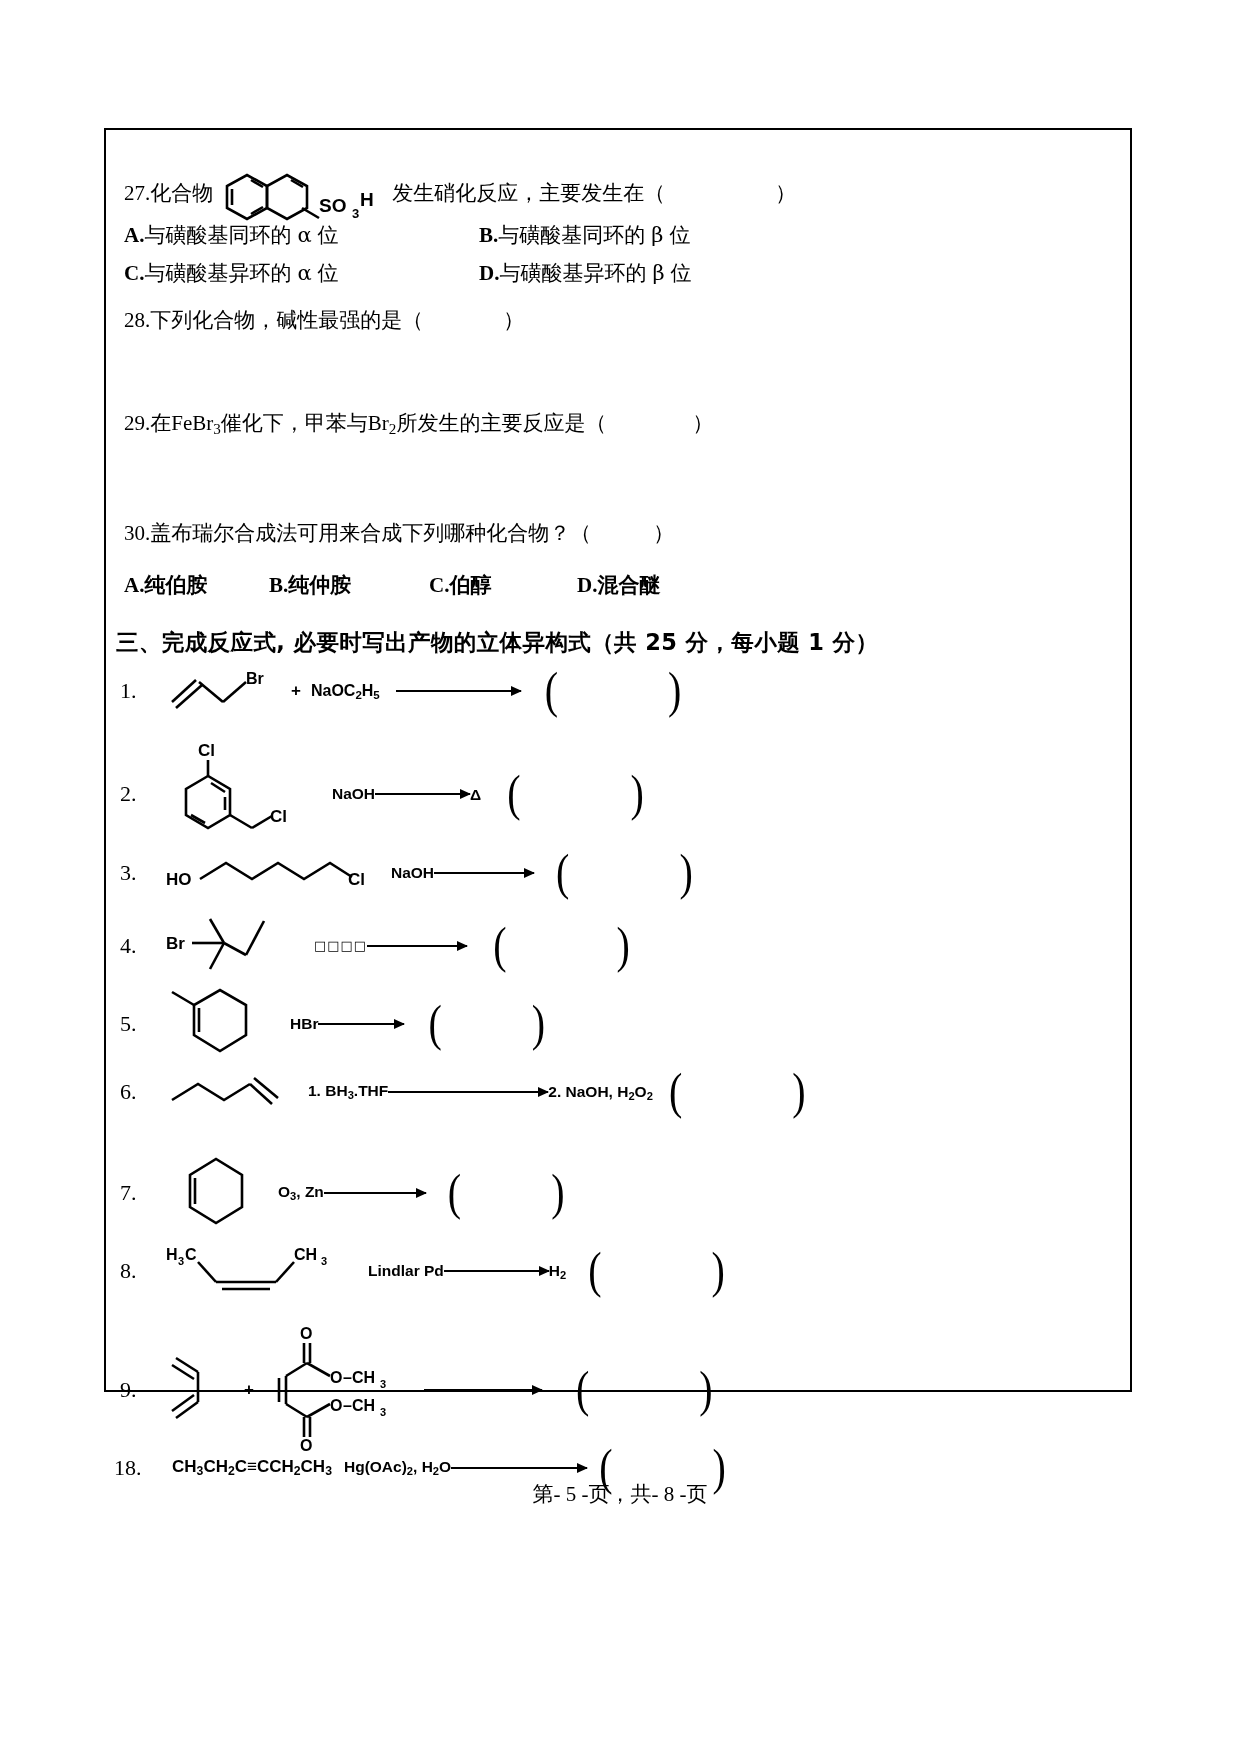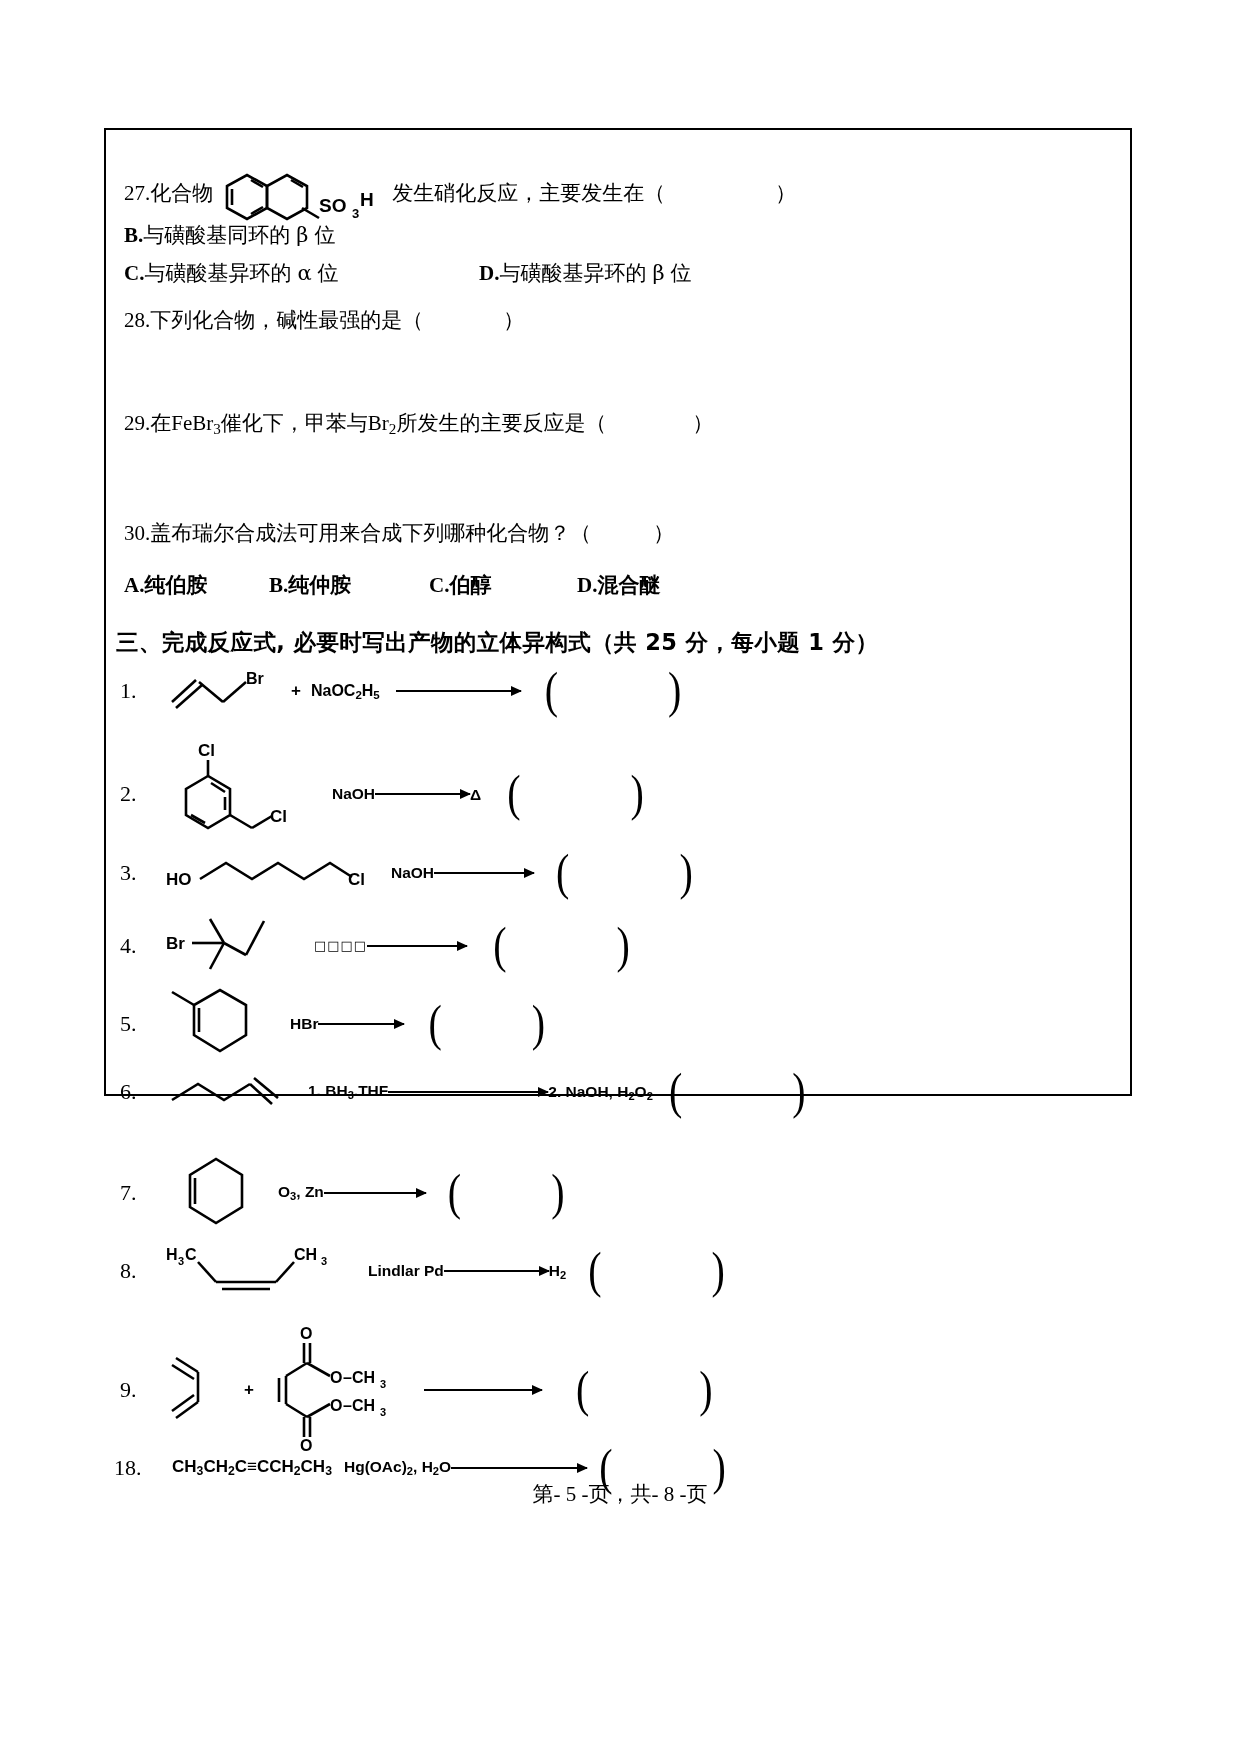--- a/index.html
+++ b/index.html
@@ -2,21 +2,21 @@
 <html><head>
 <meta charset="utf-8">
 <style>
   html,body{margin:0;padding:0;}
   body{
     width:1240px;height:1754px;background:#fff;
     font-family:"Liberation Serif",serif;color:#000;
     position:relative;overflow:hidden;
   }
   .page-frame{
-    position:absolute;left:104px;top:128px;width:1028px;height:968px;
+    position:absolute;left:104px;top:128px;width:1028px;height:1264px;
     border:2px solid #000;box-sizing:border-box;
   }
   .inner{position:absolute;left:0;top:0;width:100%;height:100%;}
 
   
   .mc{position:absolute;left:18px;right:18px;}
   .q-line{font-size:21px;line-height:1.5;white-space:nowrap;}
   .opt-row{display:flex;font-size:21px;line-height:1.5;white-space:nowrap;}
   .bold{font-weight:bold;}
   sub{font-size:.72em;vertical-align:-.25em;}
@@ -90,20 +90,23 @@
             <text x="104" y="56" font-family="Liberation Sans, sans-serif" font-size="19" font-weight="bold">SO</text>
             <text x="137" y="62" font-family="Liberation Sans, sans-serif" font-size="13" font-weight="bold">3</text>
             <text x="145" y="50" font-family="Liberation Sans, sans-serif" font-size="19" font-weight="bold">H</text>
           </svg>
         </span><span>发生硝化反应，主要发生在（</span><span class="ansgap" style="width:110px"></span><span>）</span>
       </div>
     </div>
 
     <div class="mc" style="top:90px;">
       <div class="opt-row">
+        <div style="width:355px">
+          <span class="bold">A.</span><span>与磺酸基同环的</span><span class="greek" style="margin:0 6px">α</span><span>位</span>
+        </div>
         <div>
           <span class="bold">B.</span><span>与磺酸基同环的</span><span class="greek" style="margin:0 6px">β</span><span>位</span>
         </div>
       </div>
     </div>
 
     <div class="mc" style="top:128px;">
       <div class="opt-row">
         <div style="width:355px">
           <span class="bold">C.</span><span>与磺酸基异环的</span><span class="greek" style="margin:0 6px">α</span><span>位</span>

